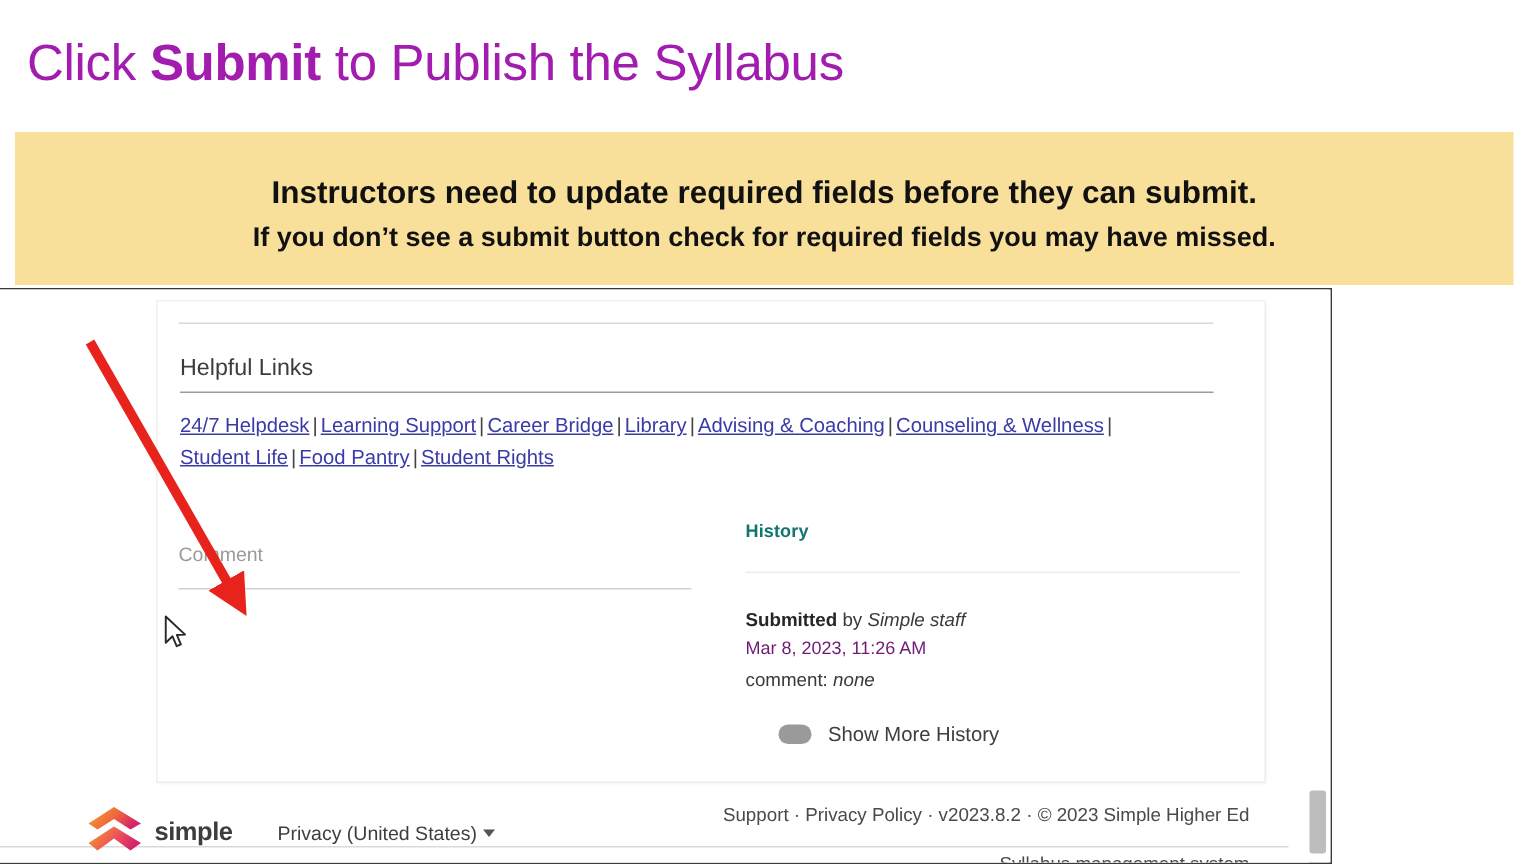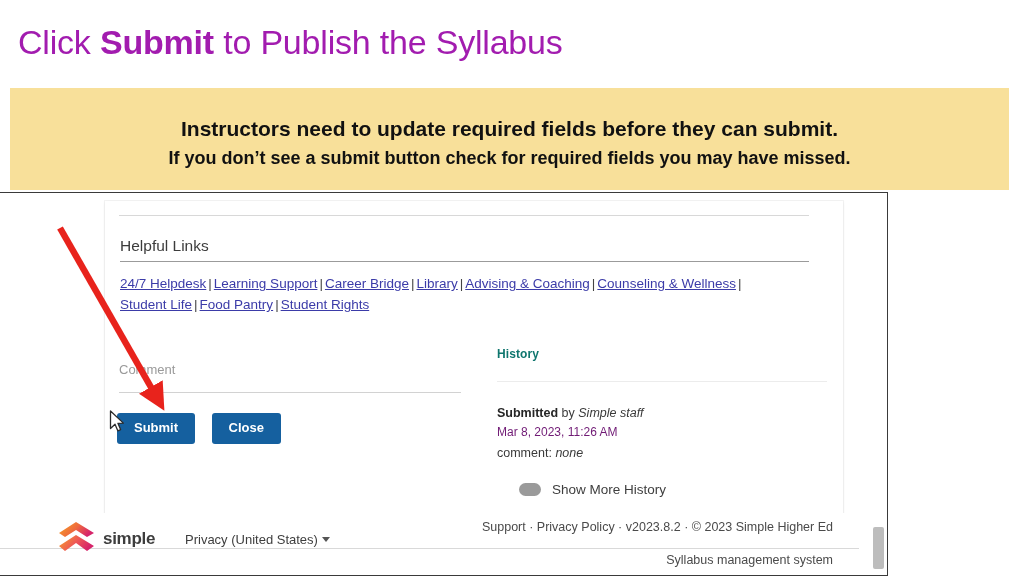--- a/index.html
+++ b/index.html
@@ -238,21 +238,21 @@
   .toggle-label {
     font-size: 13.5px;
     color: #3e3e3e;
   }
 
   
   .app-footer {
     position: absolute;
     left: 0;
     right: 14px;
-    top: 320px;
+    top: 336px;
     height: 48px;
     background: #ffffff;
   }
   .footer-logo {
     position: absolute;
     left: 56px;
     top: 8px;
     width: 46px;
     height: 34px;
   }
@@ -373,24 +373,20 @@
 
       <div class="links-wrap">
         <a href="#">24/7 Helpdesk</a><span class="sep">|</span><a href="#">Learning Support</a><span class="sep">|</span><a href="#">Career Bridge</a><span class="sep">|</span><a href="#">Library</a><span class="sep">|</span><a href="#">Advising &amp; Coaching</a><span class="sep">|</span><a href="#">Counseling &amp; Wellness</a><span class="sep">|</span><br><a href="#">Student Life</a><span class="sep">|</span><a href="#">Food Pantry</a><span class="sep">|</span><a href="#">Student Rights</a>
       </div>
 
       <div class="comment-field">
         <div class="comment-placeholder">Comment</div>
         <div class="comment-underline"></div>
       </div>
 
-      <div class="btn-row">
-        <button class="btn">Submit</button>
-        <button class="btn">Close</button>
-      </div>
 
       <div class="history-panel">
         <div class="history-title">History</div>
         <div class="history-rule"></div>
         <div class="history-entry">
           <div class="history-line1">
             <span class="hl-strong">Submitted</span>
             <span>by</span>
             <span class="hl-ital">Simple staff</span>
           </div>

